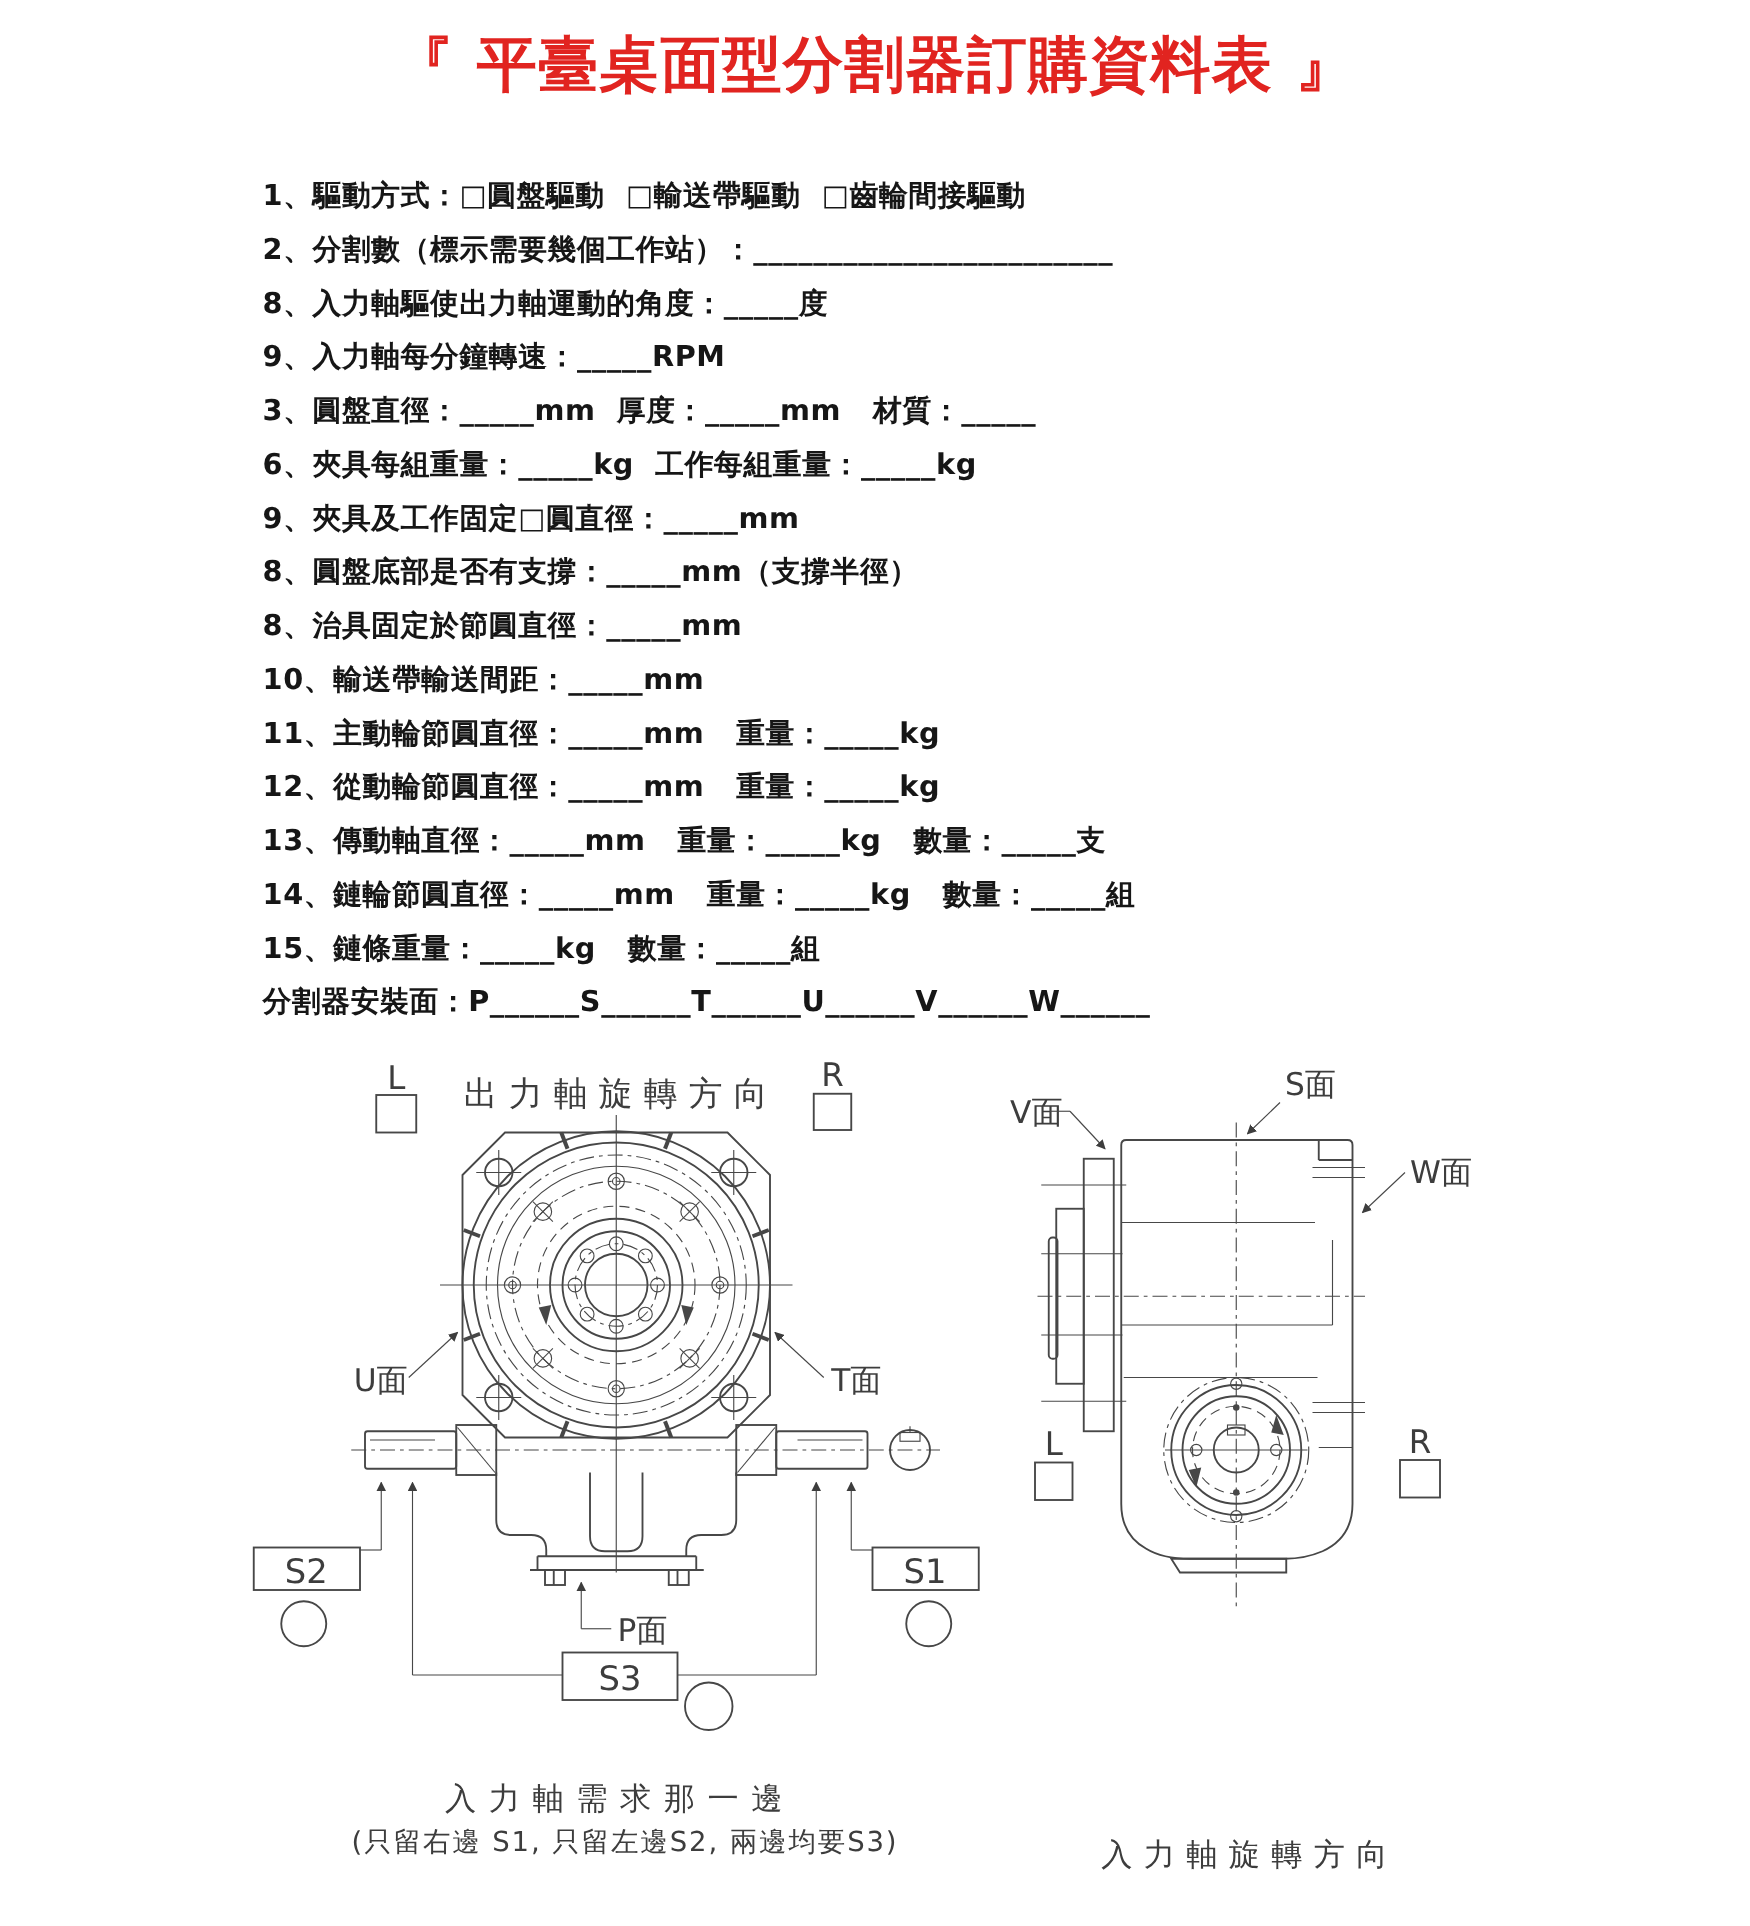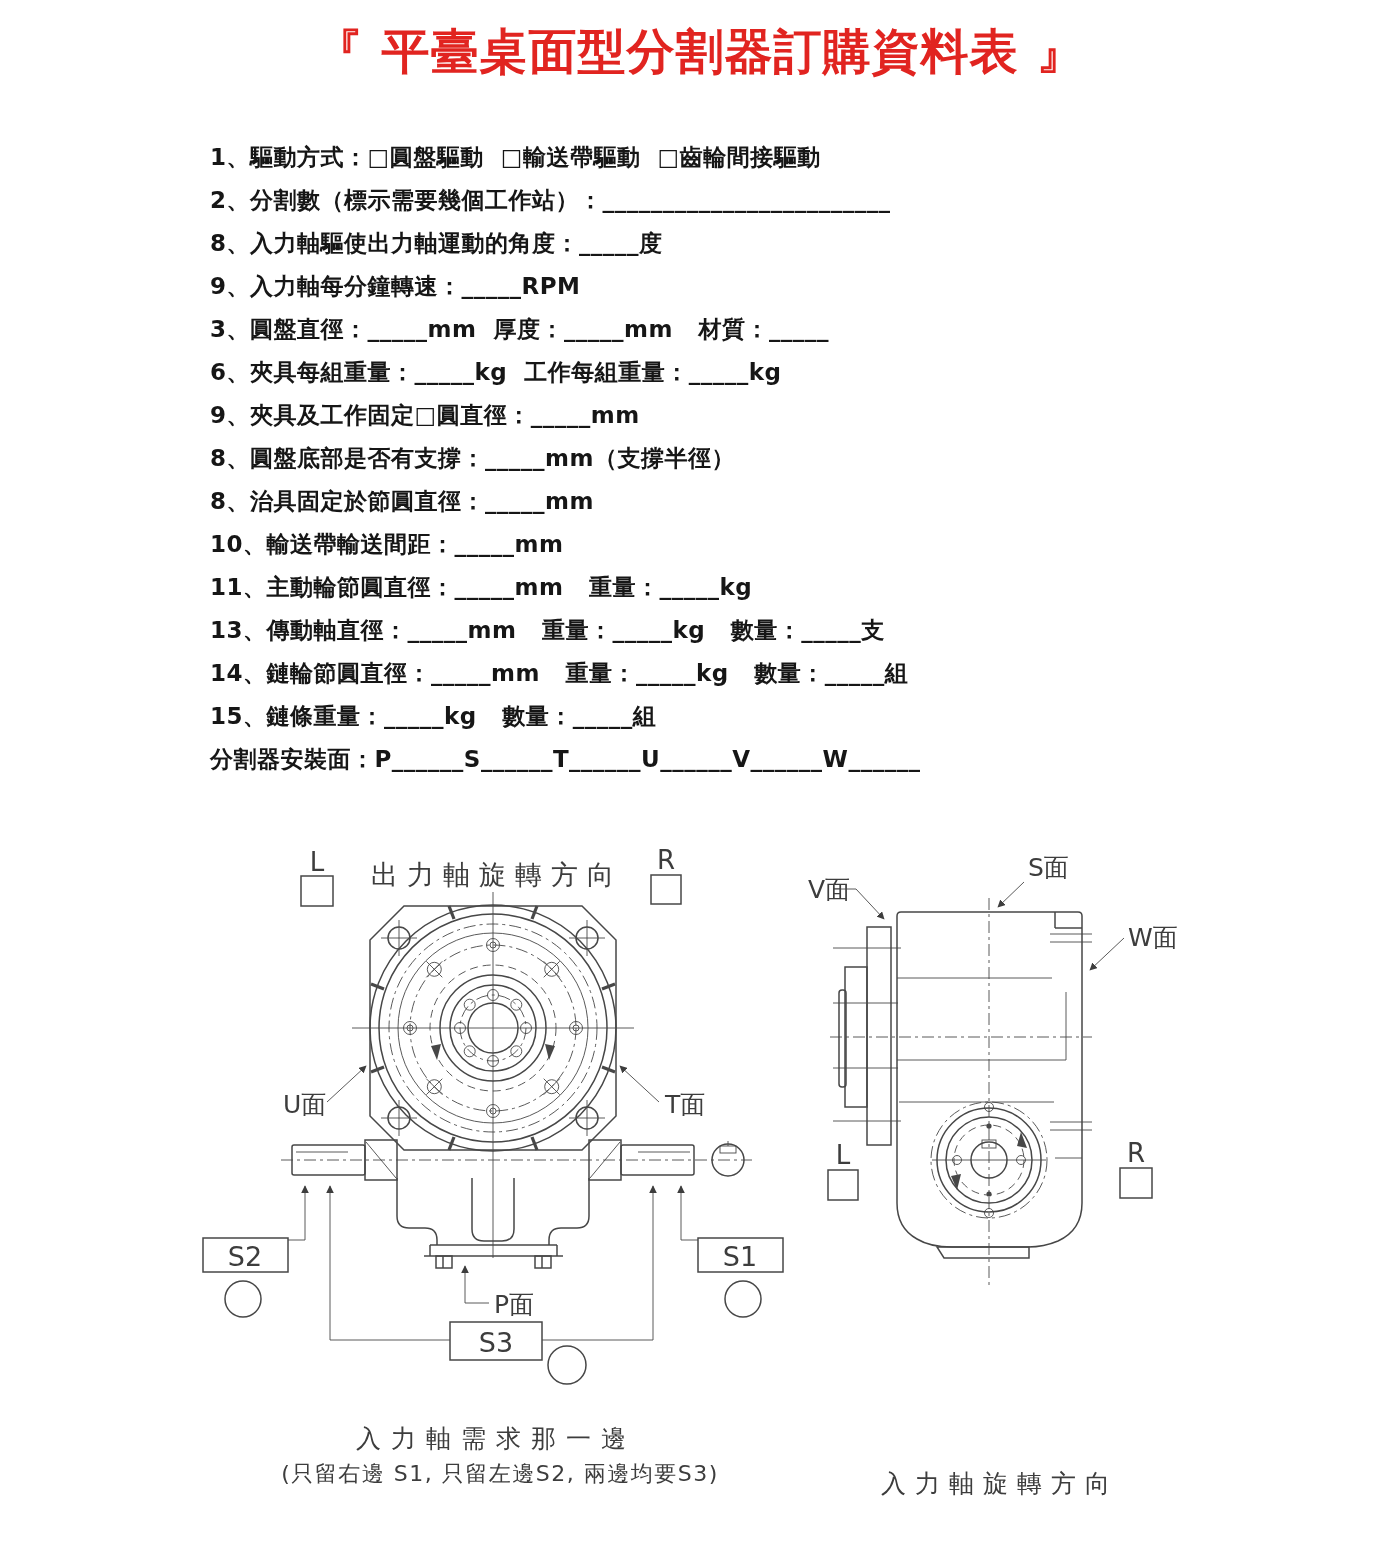--- a/index.html
+++ b/index.html
@@ -36,20 +36,21 @@
   <div class="fl">2、分割數（標示需要幾個工作站）：________________________</div>
   <div class="fl">8、入力軸驅使出力軸運動的角度：_____度</div>
   <div class="fl">9、入力軸每分鐘轉速：_____RPM</div>
   <div class="fl">3、圓盤直徑：_____mm  厚度：_____mm   材質：_____</div>
   <div class="fl">6、夾具每組重量：_____kg  工作每組重量：_____kg</div>
   <div class="fl">9、夾具及工作固定□圓直徑：_____mm</div>
   <div class="fl">8、圓盤底部是否有支撐：_____mm（支撐半徑）</div>
   <div class="fl">8、治具固定於節圓直徑：_____mm</div>
   <div class="fl">10、輸送帶輸送間距：_____mm</div>
   <div class="fl">11、主動輪節圓直徑：_____mm   重量：_____kg</div>
+  <div class="fl">12、從動輪節圓直徑：_____mm   重量：_____kg</div>
   <div class="fl">13、傳動軸直徑：_____mm   重量：_____kg   數量：_____支</div>
   <div class="fl">14、鏈輪節圓直徑：_____mm   重量：_____kg   數量：_____組</div>
   <div class="fl">15、鏈條重量：_____kg   數量：_____組</div>
   <div class="fl">分割器安裝面：P______S______T______U______V______W______</div>
 </div>
 
 <svg style="left:180px;top:840px" width="620" height="680" viewBox="180 840 620 680">
   <defs>
     <marker id="ah" viewBox="0 0 10 10" refX="9" refY="5" markerWidth="8.5" markerHeight="8.5" orient="auto-start-reverse">
       <path d="M0,0 L10,5 L0,10 z" fill="#3d3d3d"></path>

